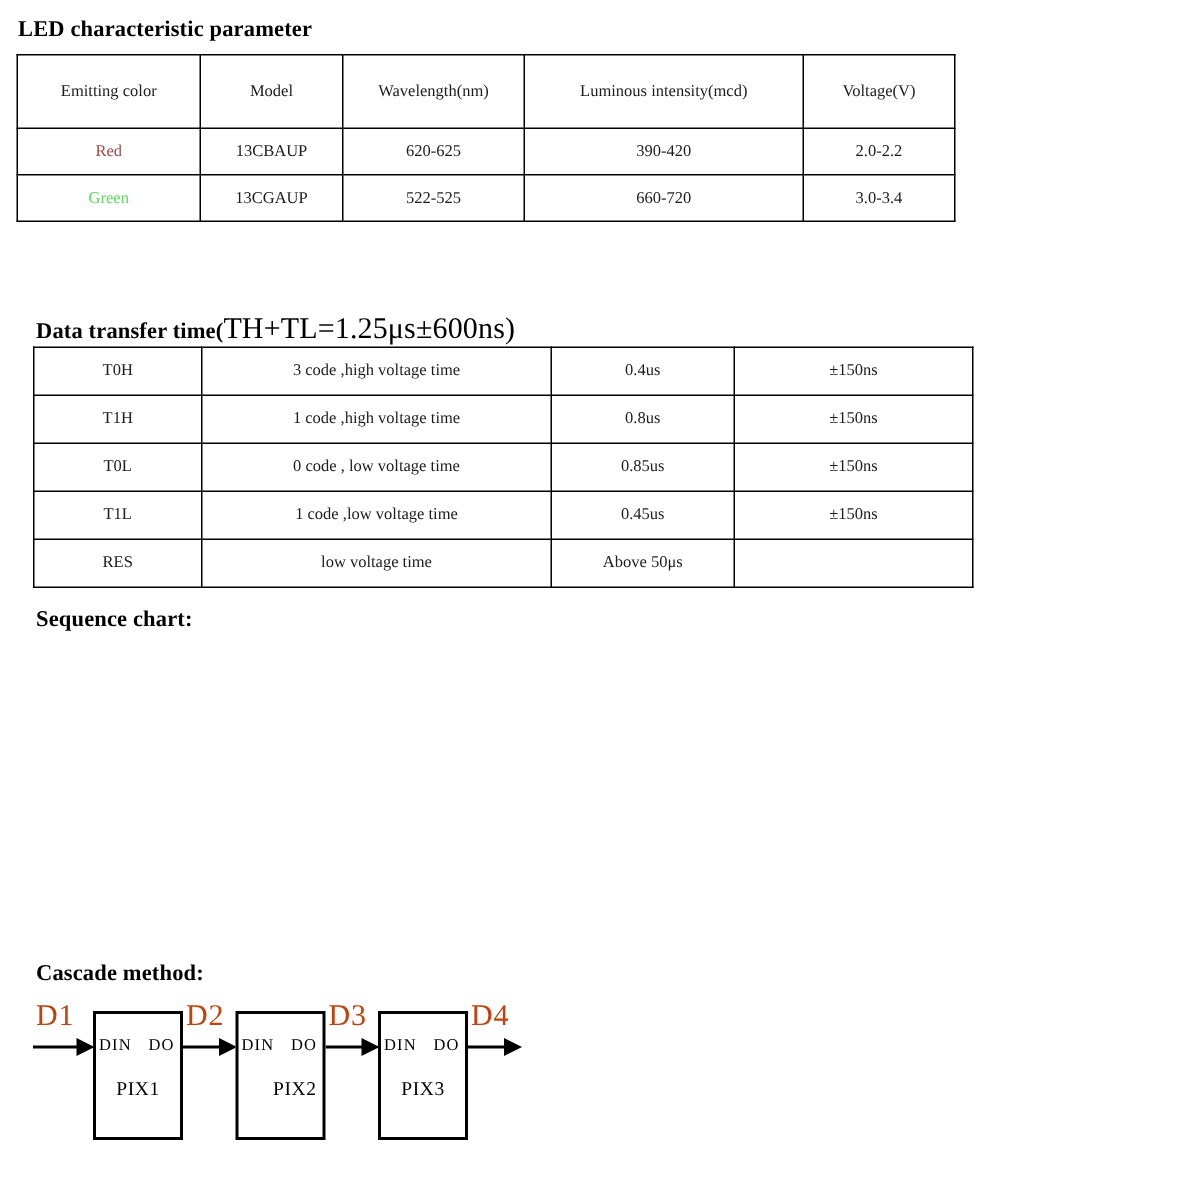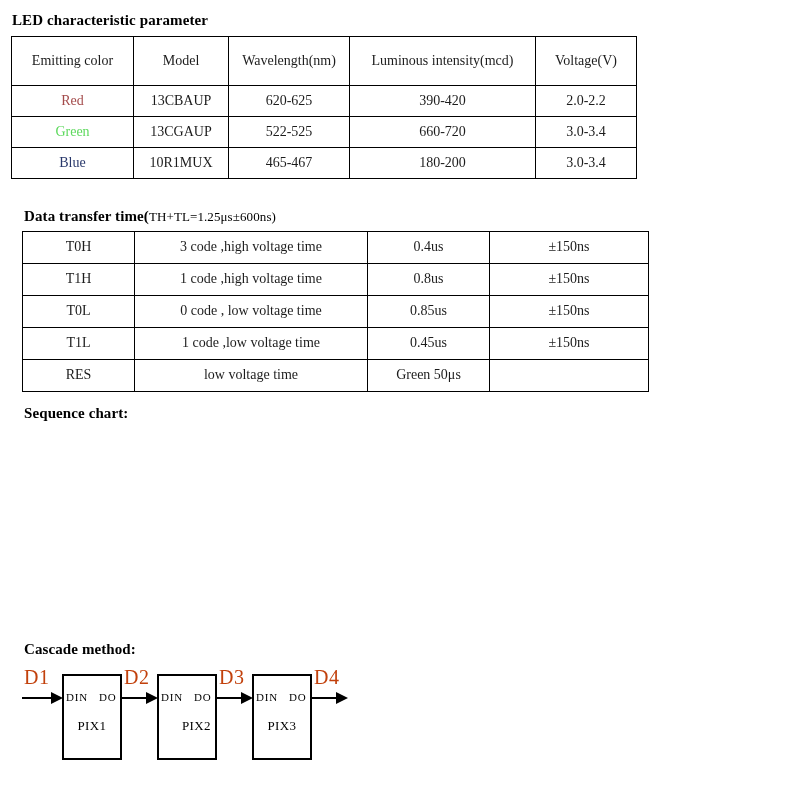--- a/index.html
+++ b/index.html
@@ -21,29 +21,29 @@
   .heading {
     font-family: "Liberation Serif", "DejaVu Serif", serif;
     font-weight: bold;
     font-size: 15px;
     color: #000000;
     white-space: nowrap;
     letter-spacing: 0.1px;
   }
   .heading .thin {
     font-weight: normal;
-    font-size: 13px;
+    font-size: 20px;
   }
 
   
   table.grid {
     border-collapse: collapse;
     table-layout: fixed;
     font-family: "Liberation Serif", "DejaVu Serif", serif;
-    font-size: 14px;
+    font-size: 11px;
     color: #1c1c1c;
   }
   table.grid td, table.grid th {
     border: 1px solid #000000;
     text-align: center;
     vertical-align: middle;
     font-weight: normal;
     padding: 0 2px;
     line-height: 1.15;
   }
@@ -131,27 +131,20 @@
       <td>390-420</td>
       <td>2.0-2.2</td>
     </tr>
     <tr class="body">
       <td class="swatch-green">Green</td>
       <td>13CGAUP</td>
       <td>522-525</td>
       <td>660-720</td>
       <td>3.0-3.4</td>
     </tr>
-    <tr class="body">
-      <td class="swatch-blue">Blue</td>
-      <td>10R1MUX</td>
-      <td>465-467</td>
-      <td>180-200</td>
-      <td>3.0-3.4</td>
-    </tr>
   </tbody>
 </table>
 
 <div class="abs heading" style="left:24px; top:208px;">
   <span>Data transfer time(</span><span class="thin">TH+TL=1.25μs±600ns)</span>
 </div>
 
 <table class="grid" id="timing-table">
   <tbody>
     <tr>
@@ -174,21 +167,21 @@
     </tr>
     <tr>
       <td class="t0">T1L</td>
       <td class="t1">1 code ,low voltage time</td>
       <td class="t2">0.45us</td>
       <td class="t3">±150ns</td>
     </tr>
     <tr>
       <td class="t0">RES</td>
       <td class="t1">low voltage time</td>
-      <td class="t2">Green 50μs</td>
+      <td class="t2">Above 50μs</td>
       <td class="t3"></td>
     </tr>
   </tbody>
 </table>
 
 <div class="abs heading" style="left:24px; top:405px;">
   <span>Sequence chart:</span>
 </div>
 
 <div id="sequence-chart">

